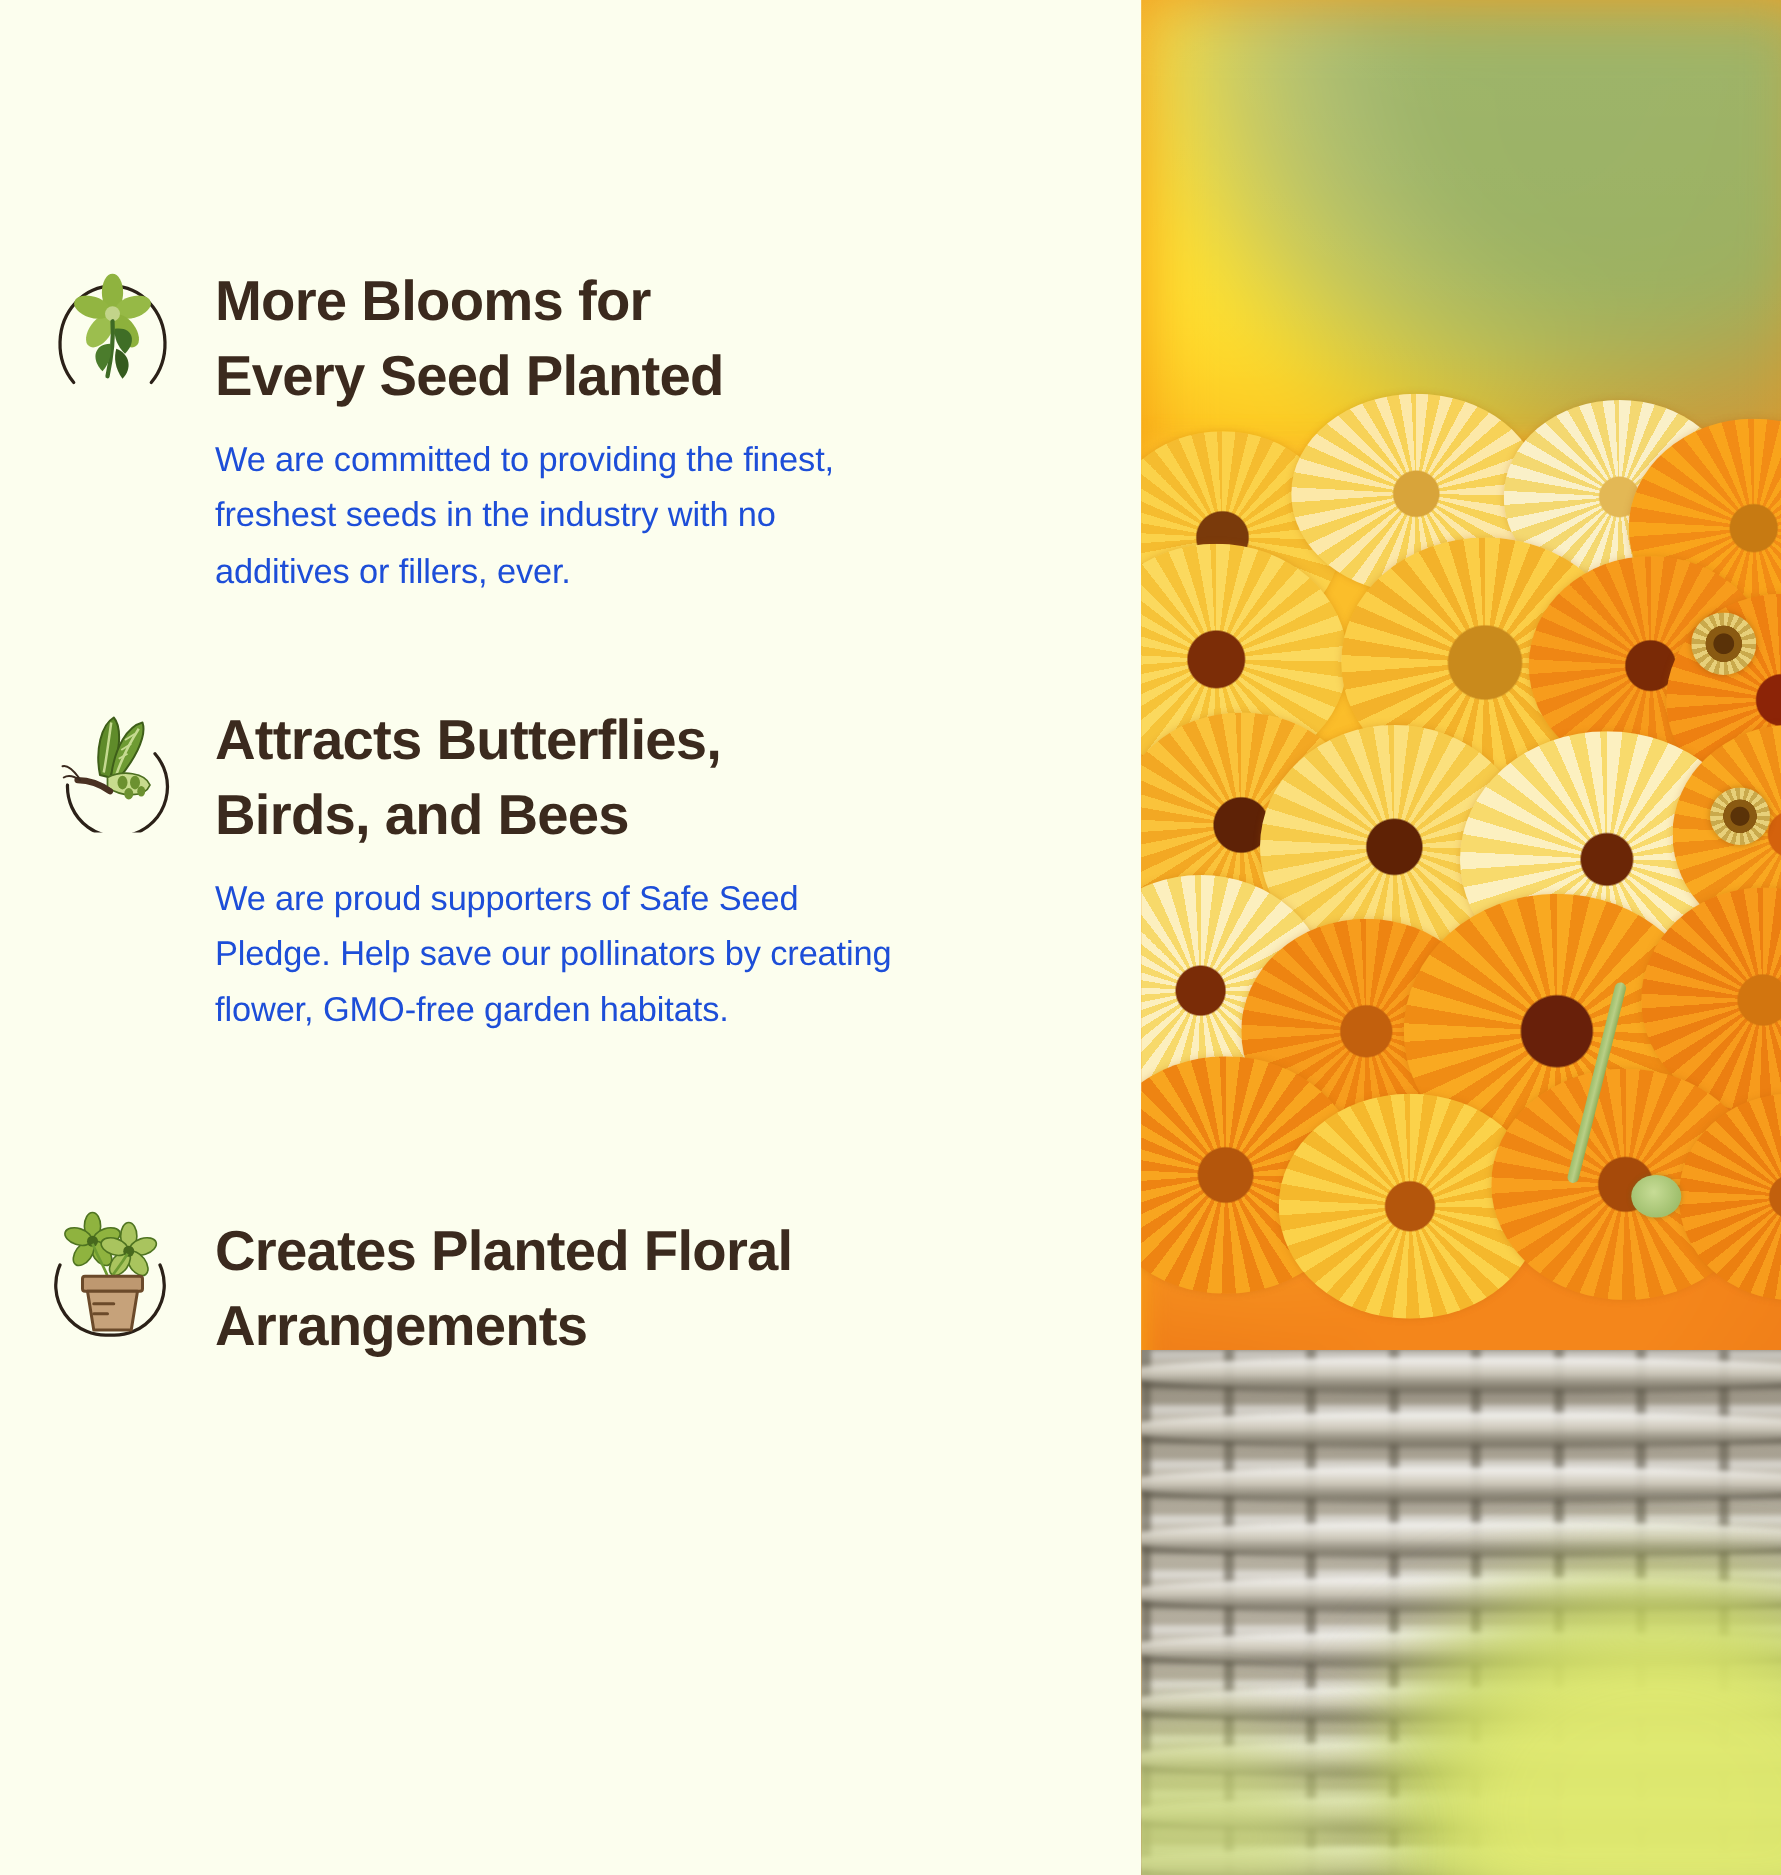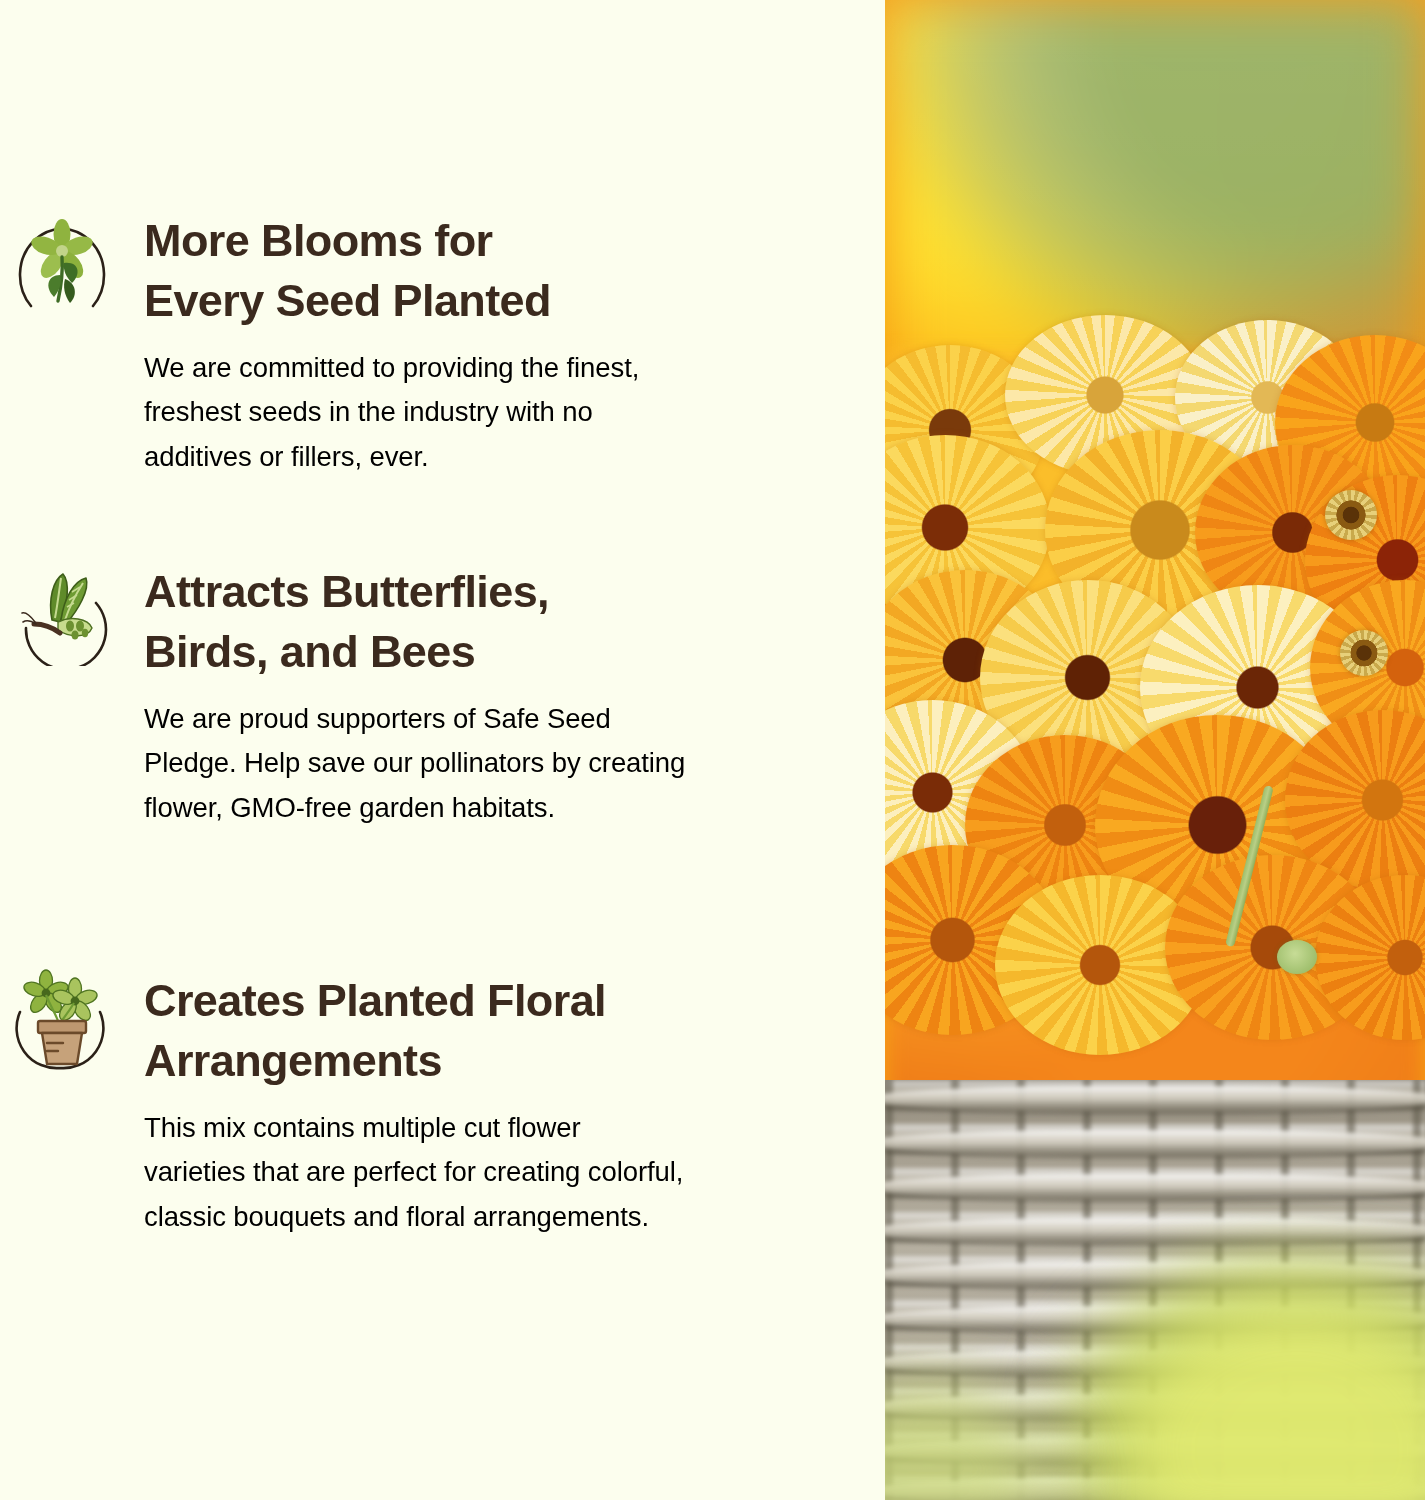--- a/index.html
+++ b/index.html
@@ -7,21 +7,21 @@
   body {
     font-family: "Liberation Sans", sans-serif;
     background:#FCFEEE;
     overflow:hidden;
   }
   .page { position:relative; width:1425px; height:1500px; display:flex; }
 
   
   .text-panel {
     width:885px; height:1500px; background:#FCFEEE;
-    position:relative; flex:0 0 885px;
+    position:relative; flex:0 0 885px;margin-left:28px;
   }
 
   .feature {
     position:absolute; display:flex; align-items:flex-start;
   }
   .feature-1 { top:205px; left:8px; }
   .feature-2 { top:556px; left:8px; }
   .feature-3 { top:965px; left:8px; }
 
   .icon-wrap {
@@ -41,21 +41,21 @@
     color:#3B2A1E;
     white-space:pre-line;
     margin-bottom:14px;
   }
   .feature-desc {
     font-family:"Liberation Sans", sans-serif;
     font-weight:400;
     font-size:27.5px;
     line-height:1.62;
     letter-spacing:-0.1px;
-    color:#000000;
+    color:#1d4ed8;
     white-space:pre-line;
   }
 
   
   .photo-panel {
     position:relative; flex:0 0 540px; width:540px; height:1500px;
     overflow:hidden; background:#F59A12;
   }
 
   
@@ -261,23 +261,20 @@
 
           <rect x="30" y="56" width="48" height="12" rx="2" fill="#BE9870" stroke="#6B4A2A" stroke-width="2.4"></rect>
 
           <path d="M34 68 L74 68 L69 99 L39 99 Z" fill="#C6A27A" stroke="#6B4A2A" stroke-width="2.4" stroke-linejoin="round"></path>
           <path d="M39 78 L55 78 M39 86 L50 86" stroke="#6B4A2A" stroke-width="2.4" stroke-linecap="round"></path>
         </svg>
       </div>
       <div class="feature-body">
         <h2 class="feature-title">Creates Planted Floral
 Arrangements</h2>
-        <p class="feature-desc">This mix contains multiple cut flower
-varieties that are perfect for creating colorful,
-classic bouquets and floral arrangements.</p>
       </div>
     </div>
 
   </section>
 
   <section class="photo-panel">
 
     <div class="bokeh"></div>
 
     <div class="flowers">

